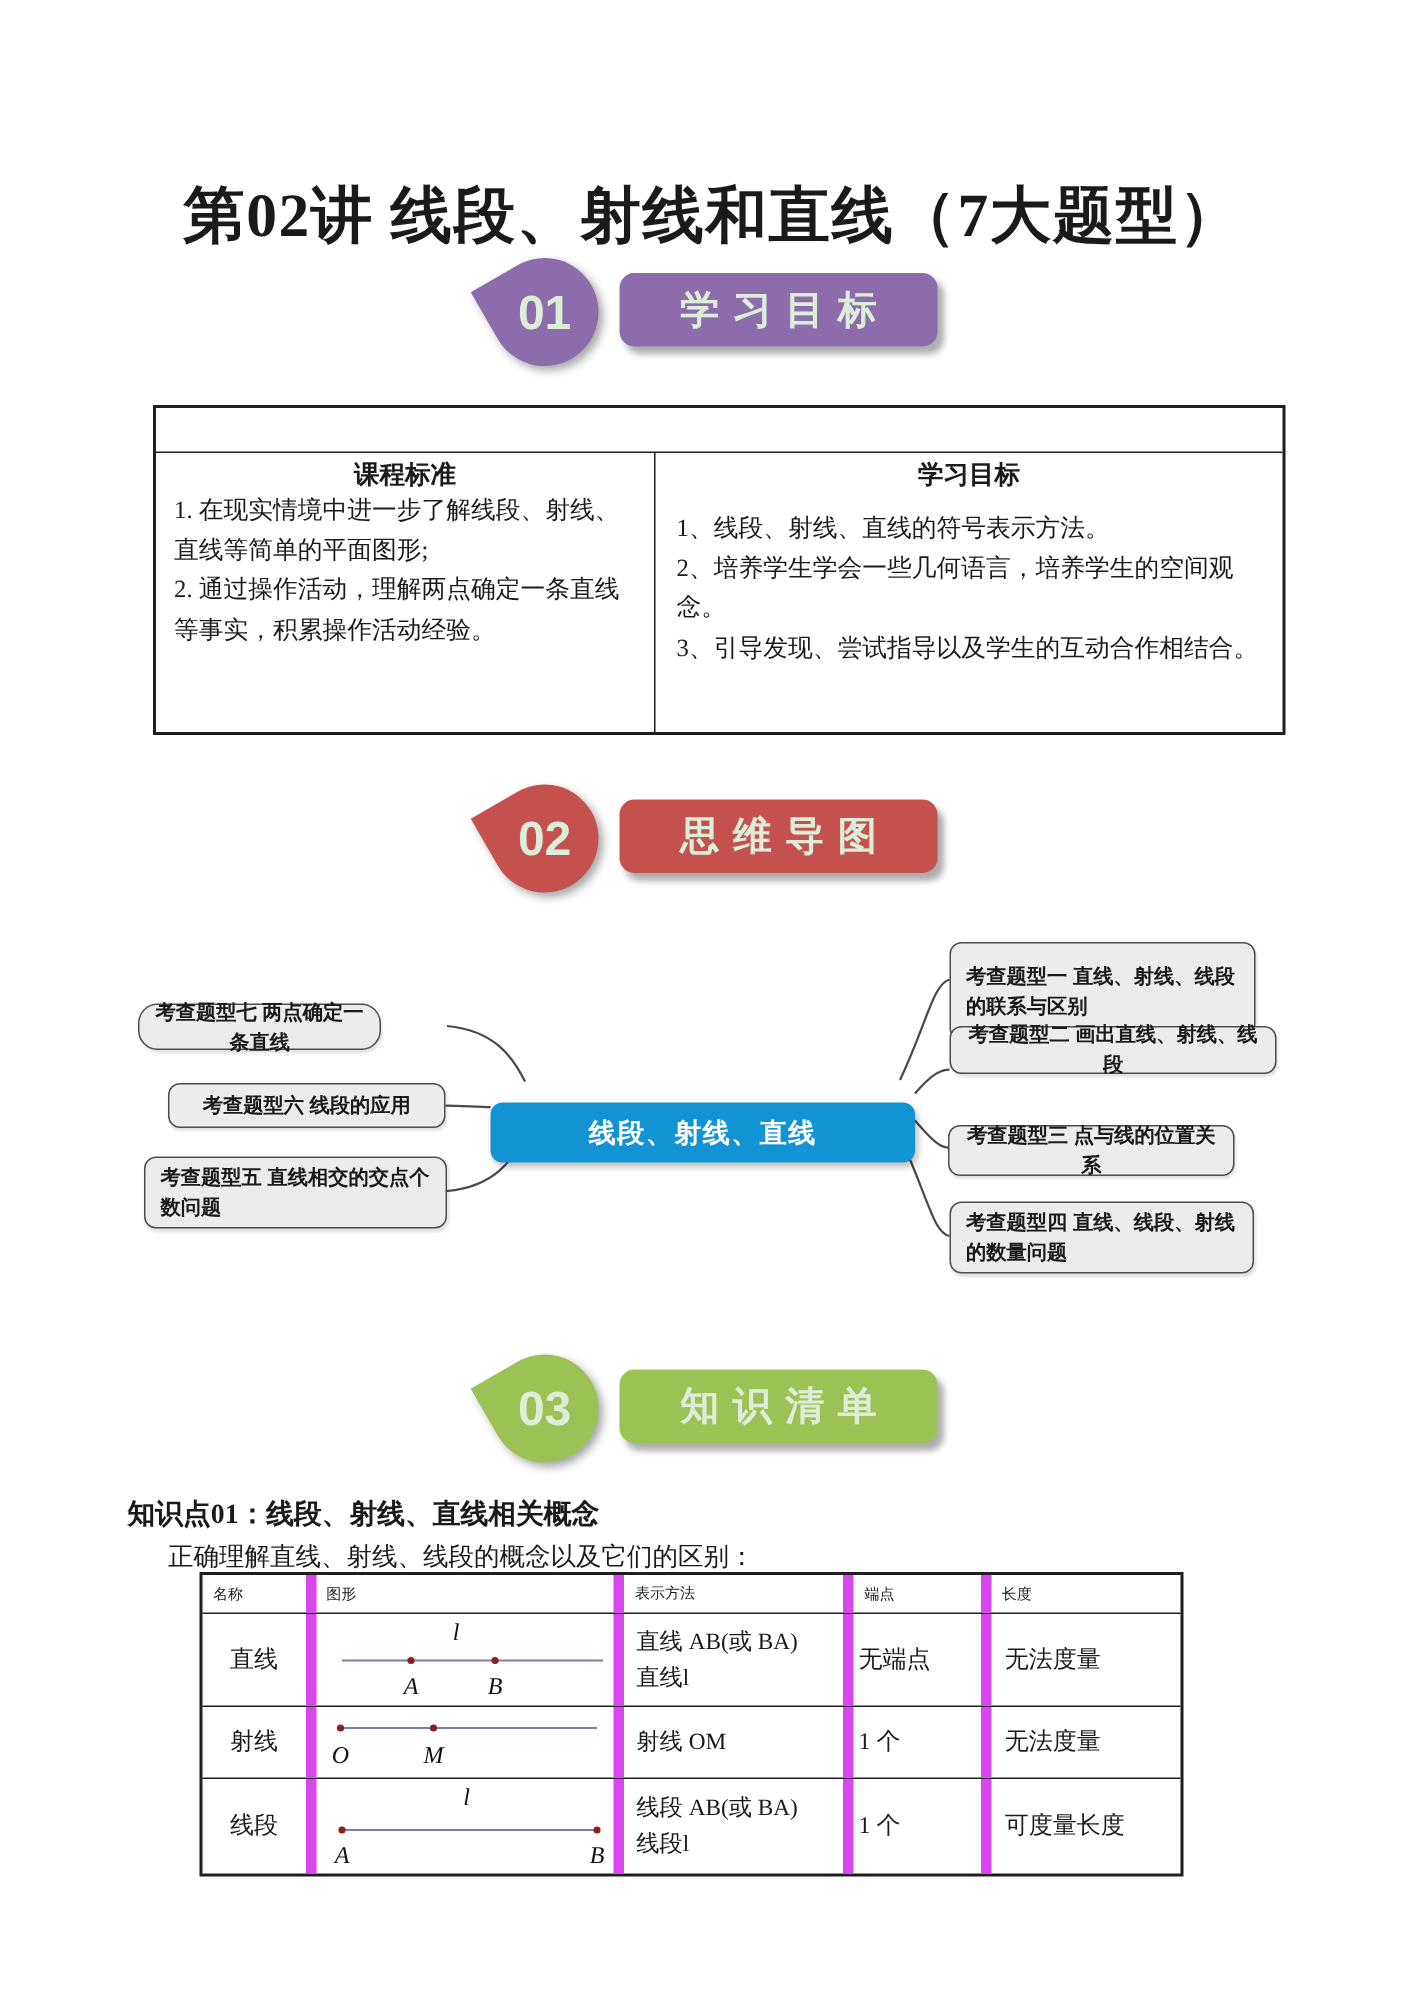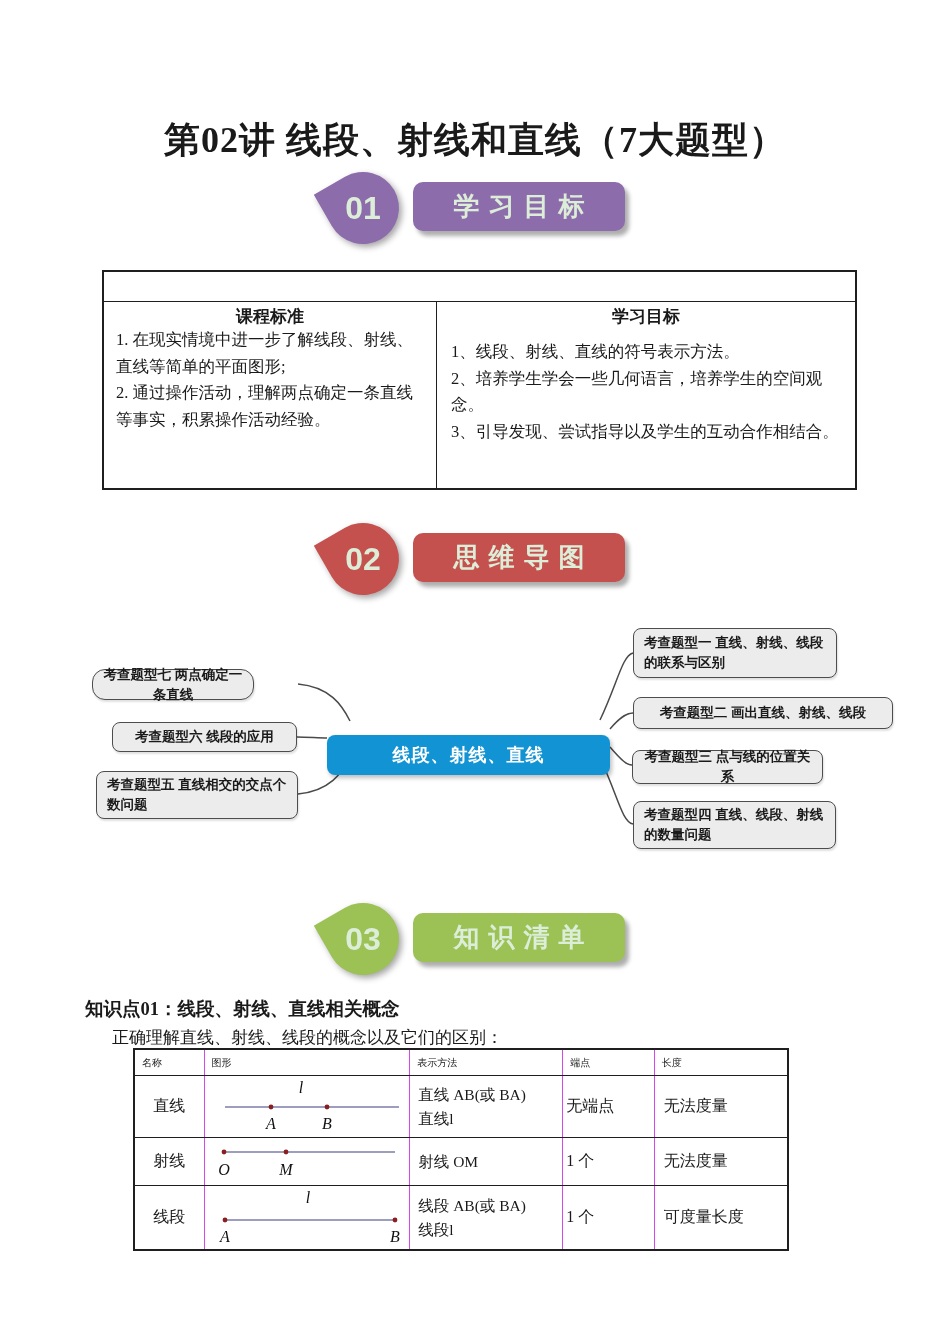--- a/index.html
+++ b/index.html
@@ -6,21 +6,21 @@
   html,body { background:#ffffff; }
   .page {
     position:relative; width:950px; height:1344px; margin:0 auto;
     background:#fff; overflow:hidden;
     font-family:"Liberation Serif","DejaVu Serif",serif; color:#1a1a1a;
   }
 
   
   .doc-title {
     position:absolute; top:116px; left:0; width:100%;
-    text-align:center; font-weight:bold; font-size:36px; letter-spacing:1px;
+    text-align:center; font-weight:bold; font-size:41px; letter-spacing:1px;
   }
 
   
   .badge { position:absolute; left:323px; width:312px; height:80px; }
   .badge-0 { top:168px; }
   .badge-1 { top:519px; }
   .badge-2 { top:899px; }
   .drop-wrap { position:absolute; left:0; top:0; width:78px; height:80px;
     filter:drop-shadow(3px 3px 3px rgba(0,0,0,0.35)); }
   .drop { width:72px; height:72px; margin:4px;
@@ -57,40 +57,40 @@
   .mm-node { position:absolute; background:#ececec;
     border:1.6px solid #4d4d4d; border-radius:8px;
     display:flex; align-items:center;
     font-family:"Liberation Sans","DejaVu Sans",sans-serif;
     font-weight:bold; font-size:13.5px; color:#1a1a1a; line-height:1.45;
     padding:2px 10px; box-shadow:1px 2px 2px rgba(0,0,0,0.12); }
   .mm-node.single { justify-content:center; text-align:center; }
   .mm-n7 { left:92px; top:59px;  width:162px; height:31px;border-radius:13px; }
   .mm-n6 { left:112px; top:112px; width:185px; height:30px; }
   .mm-n5 { left:96px;  top:161px; width:202px; height:48px; }
-  .mm-n1 { left:633px; top:18px;  width:204px; height:50px; }
-  .mm-n2 { left:633px; top:87px;  width:260px; height:32px; }
+  .mm-n1 { left:633px; top:18px;  width:204px; height:66px; }
+  .mm-n2 { left:633px; top:74px;  width:218px; height:32px; }
   .mm-n3 { left:632px; top:140px; width:191px; height:34px; }
   .mm-n4 { left:633px; top:191px; width:203px; height:48px; }
   .mm-central { position:absolute; left:327px; top:109px; width:283px; height:40px;
     border-radius:8px; display:flex; align-items:center; justify-content:center;
     font-family:"Liberation Sans","DejaVu Sans",sans-serif;
     font-weight:bold; font-size:18px; color:#ffffff; letter-spacing:1px;
     box-shadow:2px 3px 4px rgba(0,0,0,0.25);margin-top:16px; }
 
   
   .k-heading { position:absolute; left:85px; top:996px;
     font-weight:bold; font-size:18.5px; }
   .k-intro { position:absolute; left:112px; top:1026px; font-size:17px; }
 
   .t2 { position:absolute; left:133px; top:1048px; width:656px;
     border:2px solid #1f1f1f; background:#fff; }
   .t2 .row { display:flex; }
   .t2 .row + .row { border-top:1px solid #1f1f1f; }
-  .t2 .cell { display:flex; align-items:center; border-left:1px solid #d946ef; }
+  .t2 .cell { display:flex; align-items:center; border-left:7px solid #d946ef; }
   .t2 .cell:first-child { border-left:none; }
   .t2 .c-name { width:69px;  justify-content:center; font-size:16px; }
   .t2 .c-fig  { width:207px; justify-content:center; }
   .t2 .c-meth { width:154px; padding-left:8px; font-size:15.5px;
     line-height:1.5; white-space:pre-line; }
   .t2 .c-end  { width:92px;  padding-left:3px; font-size:16px; }
   .t2 .c-len  { width:134px; padding-left:9px; font-size:16px; }
   .t2 .hdr-row { height:25px; font-size:15px; }
   .t2 .hdr-row .cell { padding-left:7px; justify-content:flex-start; font-size:10px; }
   .t2 .r-line { height:62px; }

